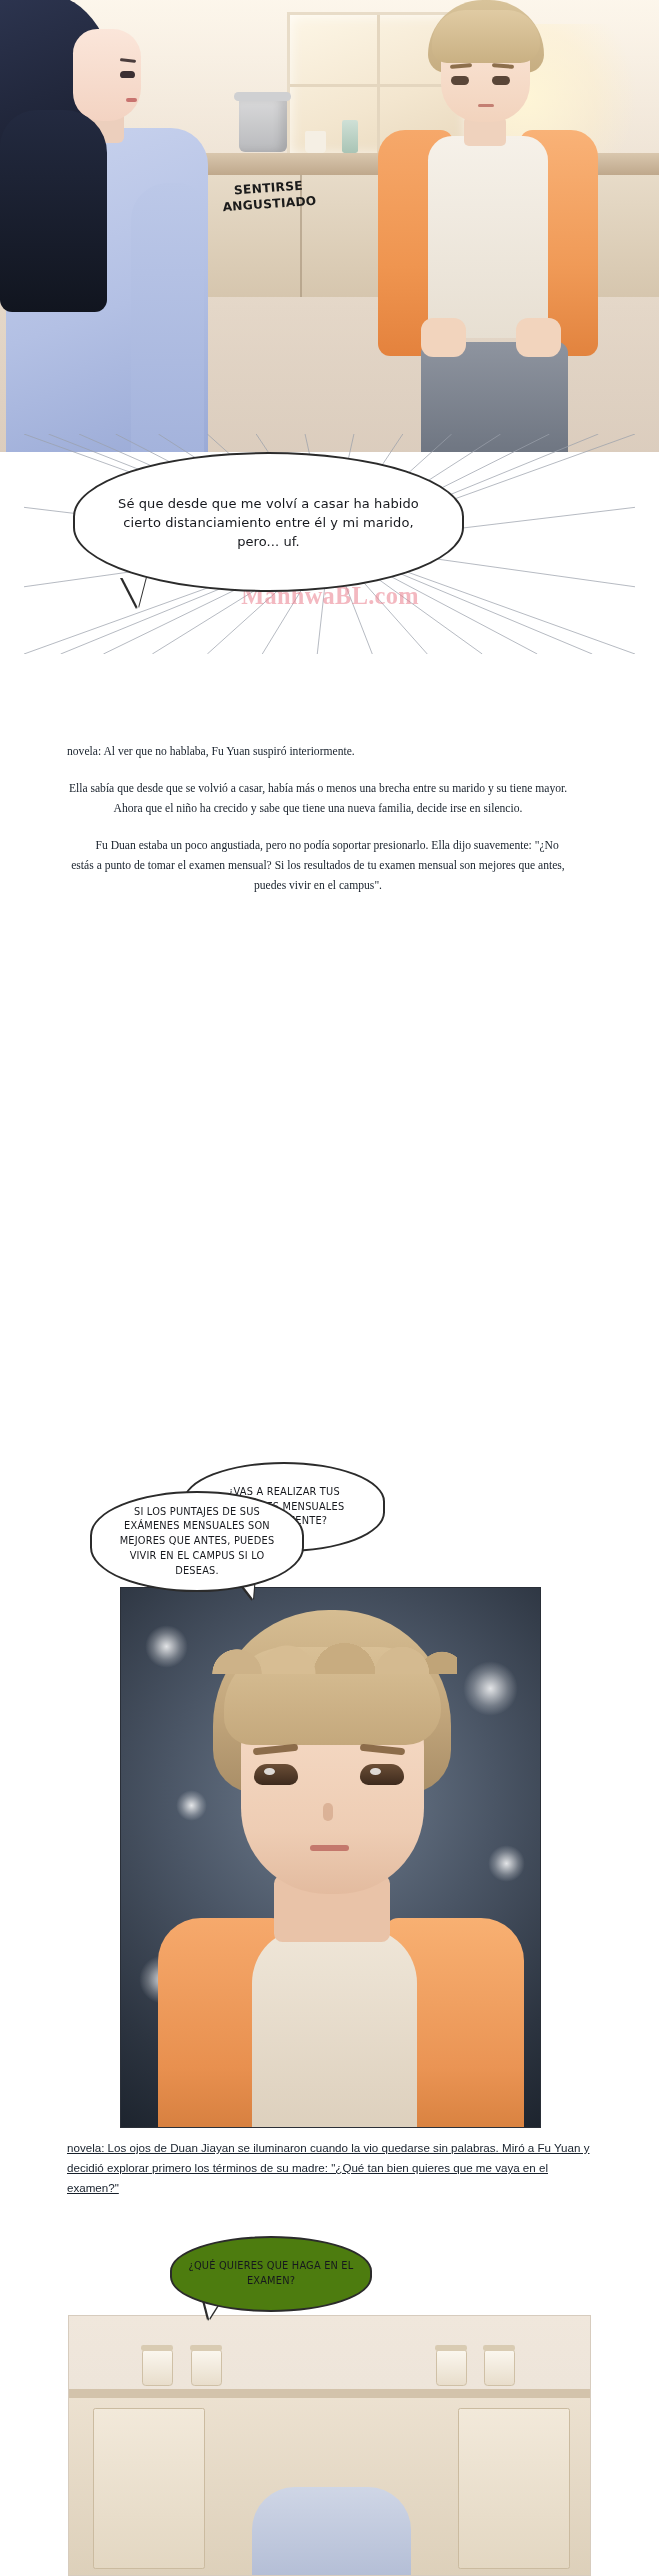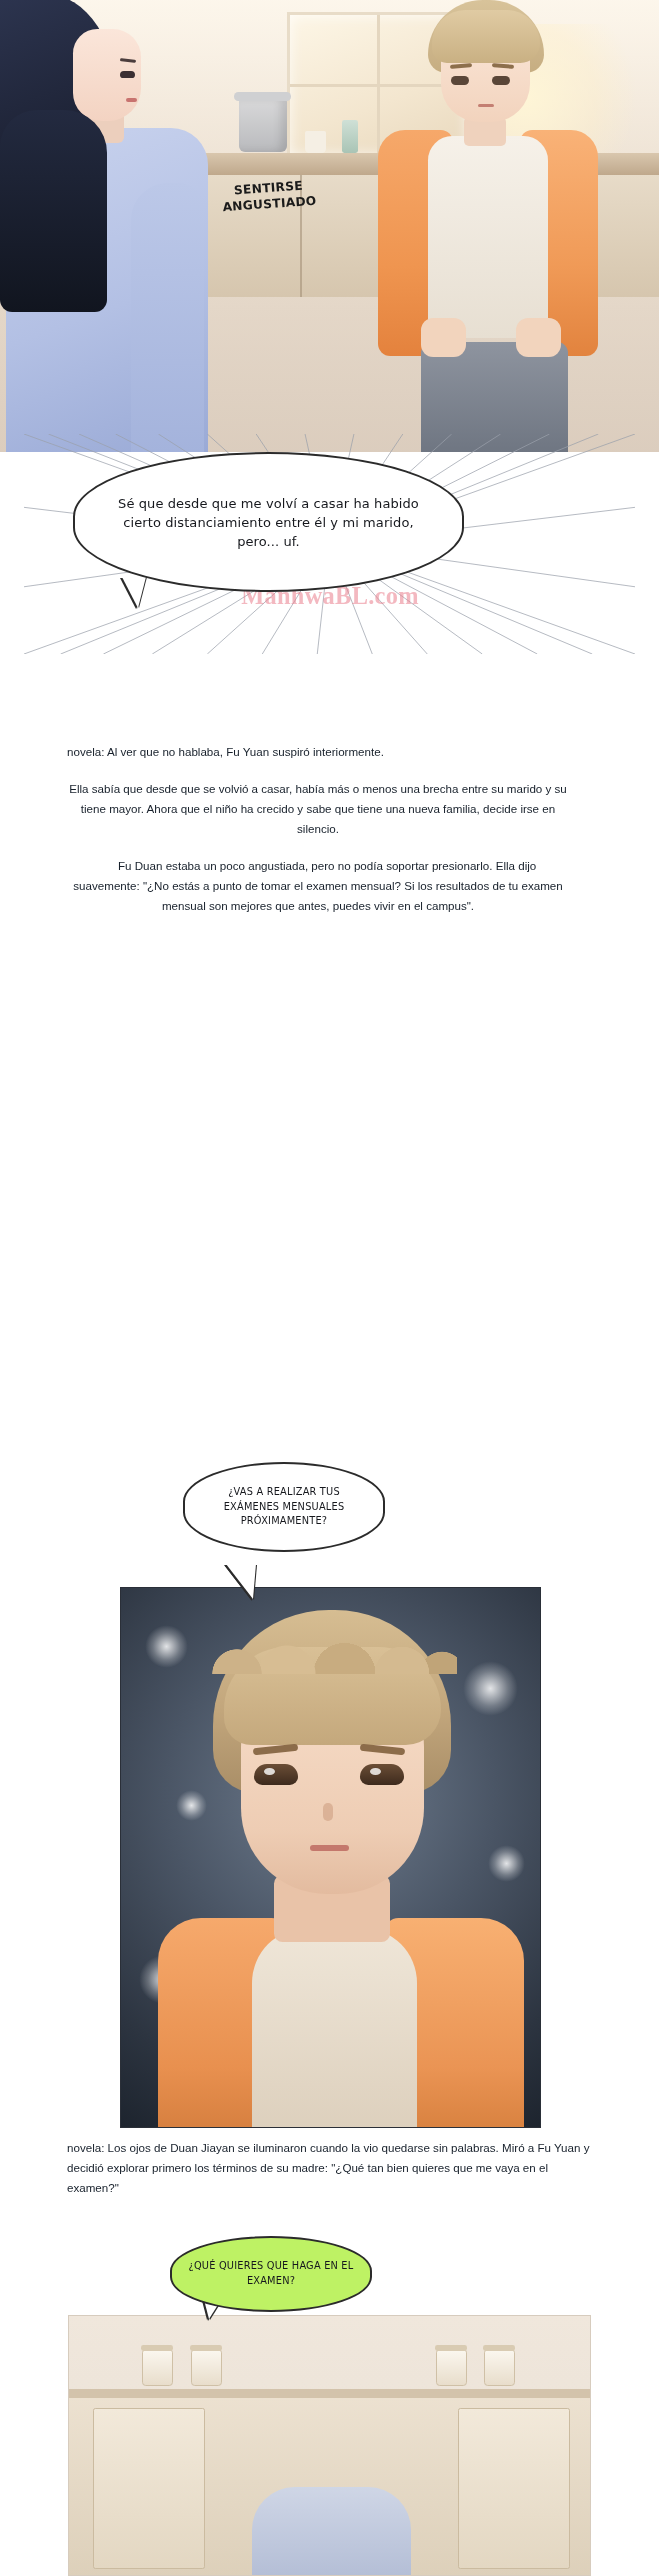--- a/index.html
+++ b/index.html
@@ -235,21 +235,21 @@
     letter-spacing: 0.3px;
     user-select: none;
   }
   .wm1 { top: 582px; font-size: 24.4px; }
   .wm2 { top: 1319px; font-size: 24.4px; color: rgba(255,255,255,.72); }
 
   
   .novel {
     position: absolute; left: 0; top: 742px; width: 636px;
     padding: 0 67px; box-sizing: border-box;
-    font-family: Liberation Sans, sans-serif;
+    font-family: Liberation Serif, serif;
     color: #17202b;
   }
   .novel p {
     margin: 0 0 17px 0;
     font-size: 11.6px;
     line-height: 20px;
     text-align: center;
   }
   .novel p.lead { text-align: left; }
   .novel p.indent { text-indent: 18.3px; text-align: center; }
@@ -380,29 +380,29 @@
   }
 
   
   .novel2 {
     position: absolute; left: 0; top: 2138px; width: 660px;
     padding: 0 67px; box-sizing: border-box;
     font-family: "Liberation Sans", sans-serif;
     color: #17202b;
   }
   .novel2 p {
-    margin: 0; font-size: 11.6px; line-height: 20px; text-align: center;
+    margin: 0; font-size: 11.6px; line-height: 20px; text-align: center; text-decoration: underline;
   }
   .novel2 p.lead { text-align: left; }
 
   
   .bubble4 {
     position: absolute; left: 170px; top: 2236px;
     width: 202px; height: 76px;
-    background: #bef264; border: 2.4px solid #2b2b2b;
+    background: #4d7c0f; border: 2.4px solid #2b2b2b;
     border-radius: 50% / 46%;
     display: flex; align-items: center; justify-content: center;
     box-sizing: border-box; z-index: 6;
   }
   .bubble4 .txt {
     font-family: "DejaVu Sans", sans-serif;
     font-size: 9.8px; line-height: 14.7px; color: #16181d;
     text-align: center; letter-spacing: 0.2px;
   }
   .bubble4-tail {
@@ -550,20 +550,23 @@
     <p>Ella sabía que desde que se volvió a casar, había más o menos una brecha entre su marido y su tiene mayor. Ahora que el niño ha crecido y sabe que tiene una nueva familia, decide irse en silencio.</p>
     <p class="indent">Fu Duan estaba un poco angustiada, pero no podía soportar presionarlo. Ella dijo suavemente: "¿No estás a punto de tomar el examen mensual? Si los resultados de tu examen mensual son mejores que antes, puedes vivir en el campus".</p>
   </div>
 
   <div class="bubble2-tail"></div>
   <div class="bubble2">
     <div class="txt">¿VAS A REALIZAR TUS EXÁMENES MENSUALES PRÓXIMAMENTE?</div>
   </div>
 
   <div class="bubble3-tail"></div>
+  <div class="bubble3">
+    <div class="txt">SI LOS PUNTAJES DE SUS EXÁMENES MENSUALES SON MEJORES QUE ANTES, PUEDES VIVIR EN EL CAMPUS SI LO DESEAS.</div>
+  </div>
 
   <div class="panel2">
     <div class="p2-bokeh" style="left:24.4px; top:37px; width:43px; height:43px;"></div>
     <div class="p2-bokeh" style="left:342px; top:73px; width:55px; height:55px;"></div>
     <div class="p2-bokeh" style="left:55px; top:202px; width:31px; height:31px;"></div>
     <div class="p2-bokeh" style="left:367px; top:257px; width:37px; height:37px;"></div>
     <div class="p2-bokeh" style="left:18.3px; top:367px; width:49px; height:49px;"></div>
     <div class="p2-glow" style="left:104px; top:104px; width:67px; height:67px;"></div>
     <div class="p2-glow" style="left:263px; top:92px; width:61px; height:61px;"></div>
     <div class="p2-glow" style="left:73px; top:428px; width:92px; height:92px;"></div>

